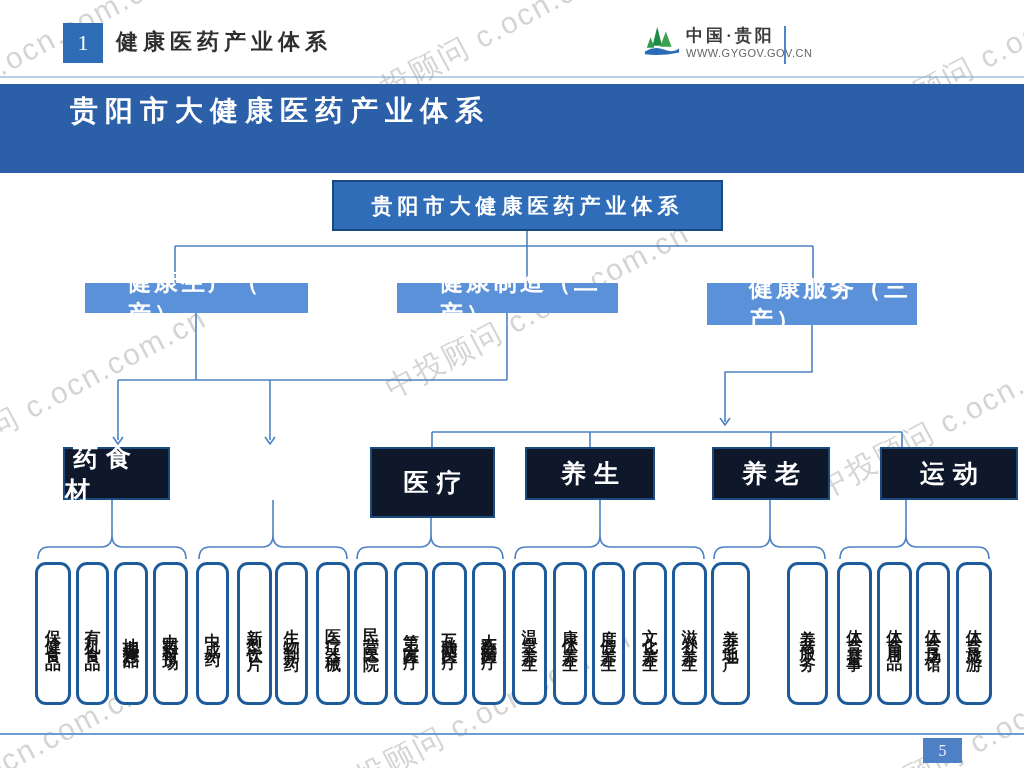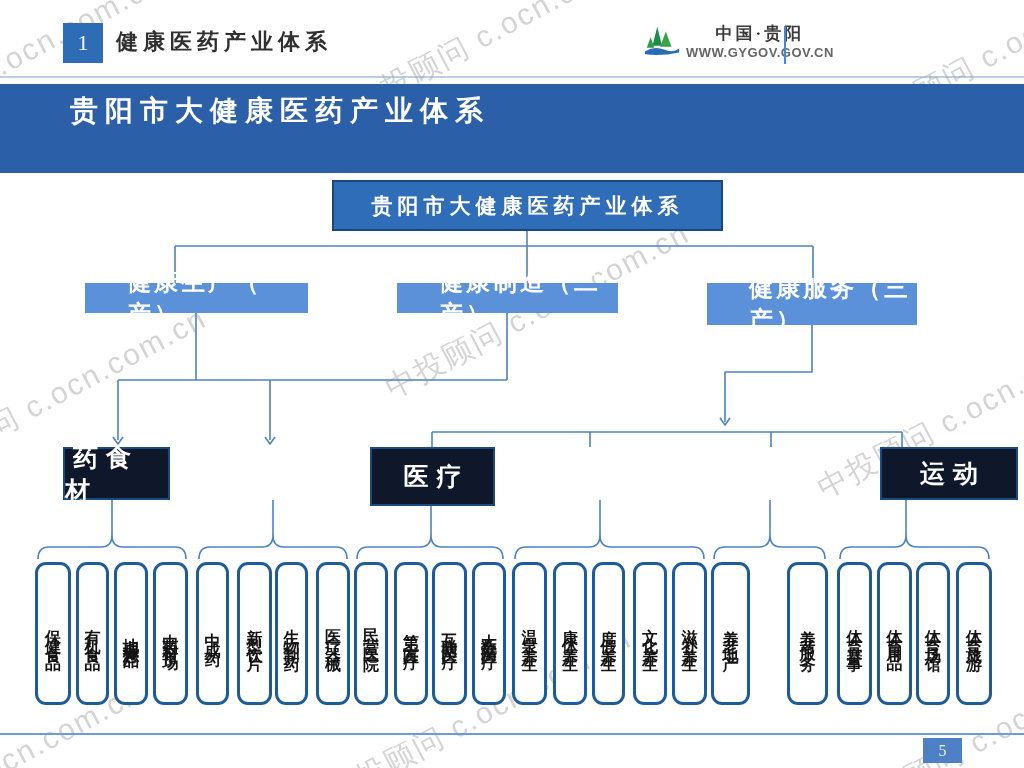--- a/index.html
+++ b/index.html
@@ -12,23 +12,23 @@
       font-family:"Liberation Sans","DejaVu Sans",sans-serif;}
   
   .header{position:absolute;left:0;top:0;width:1024px;height:84px;z-index:3;}
   .sec-num{position:absolute;left:63px;top:23px;width:40px;height:40px;background:#2e6db5;
            color:#fff;font-size:22px;display:flex;align-items:center;justify-content:center;}
   .sec-title{position:absolute;left:116px;top:27px;margin:0;font-size:22px;font-weight:bold;
              color:#2f2f2f;letter-spacing:5px;}
   .header-sep{position:absolute;left:0;top:76px;width:1024px;height:2px;background:#b9cfe9;}
   .logo-left{position:absolute;left:643px;top:21px;display:flex;align-items:center;}
   .logo-left-text{margin-left:5px;}
-  .logo-cn{font-size:17px;font-weight:bold;color:#3a3a3a;letter-spacing:3px;text-align:center;}
-  .logo-url{font-size:13px;color:#666;letter-spacing:.5px;
-            font-family:"Liberation Sans","DejaVu Sans",sans-serif;font-weight:bold;}
+  .logo-cn{font-size:17px;font-weight:bold;color:#3a3a3a;letter-spacing:3px;}
+  .logo-url{font-size:11px;color:#666;letter-spacing:.5px;
+            font-family:"Liberation Sans","DejaVu Sans",sans-serif;}
   .logo-divider{position:absolute;left:784px;top:26px;width:2px;height:38px;background:#4a86c8;}
   .logo-right{position:absolute;left:810px;top:25px;display:flex;align-items:center;}
   .logo-right-name{font-size:22px;font-weight:bold;color:#1b3a6b;letter-spacing:2px;margin-left:6px;}
   
   .banner{position:absolute;left:0;top:84px;width:1024px;height:89px;background:#2b5fa8;z-index:3;}
   .banner span{position:absolute;left:70px;top:8px;color:#ffffff;font-size:28px;font-weight:bold;
                letter-spacing:7px;}
   
   #connectors{position:absolute;left:0;top:0;z-index:2;}
   #boxes{position:absolute;inset:0;z-index:3;}
@@ -113,21 +113,23 @@
   <div class="banner">
     <span>贵阳市大健康医药产业体系</span>
   </div>
 
   <div id="boxes">
     <div class="root-box">贵阳市大健康医药产业体系</div>
   <div class="l2box" style="left: 85px; top: 283px; width: 223px; height: 30px;">健康生产（一产）</div>
       <div class="l2box" style="left: 397px; top: 283px; width: 221px; height: 30px;">健康制造（二产）</div>
       <div class="l2box" style="left: 707px; top: 283px; width: 210px; height: 42px;">健康服务（三产）</div>
       <div class="l3box" style="left: 63px; top: 447px; width: 107px; height: 53px;">药食材</div>
-      <div class="l3box" style="left: 370px; top: 447px; width: 125px; height: 59px;">医疗</div>
+      <div class="l3box" style="left: 370px; top: 447px; width: 125px; height: 71px;">医疗</div>
+      <div class="l3box" style="left: 525px; top: 447px; width: 130px; height: 53px;">养生</div>
+      <div class="l3box" style="left: 712px; top: 447px; width: 118px; height: 53px;">养老</div>
       <div class="l3box" style="left: 880px; top: 447px; width: 138px; height: 53px;">运动</div>
       <div class="leaf" style="left: 35px; top: 562px; width: 36px; height: 143px;">
         <span class="vtext" style="letter-spacing: 9px;">保健食品</span>
       </div>
       <div class="leaf" style="left: 76px; top: 562px; width: 33px; height: 143px;">
         <span class="vtext" style="letter-spacing: 9px;">有机食品</span>
       </div>
       <div class="leaf" style="left: 114px; top: 562px; width: 34px; height: 143px;">
         <span class="vtext" style="letter-spacing: 3px;">地理标志产品</span>
       </div>

